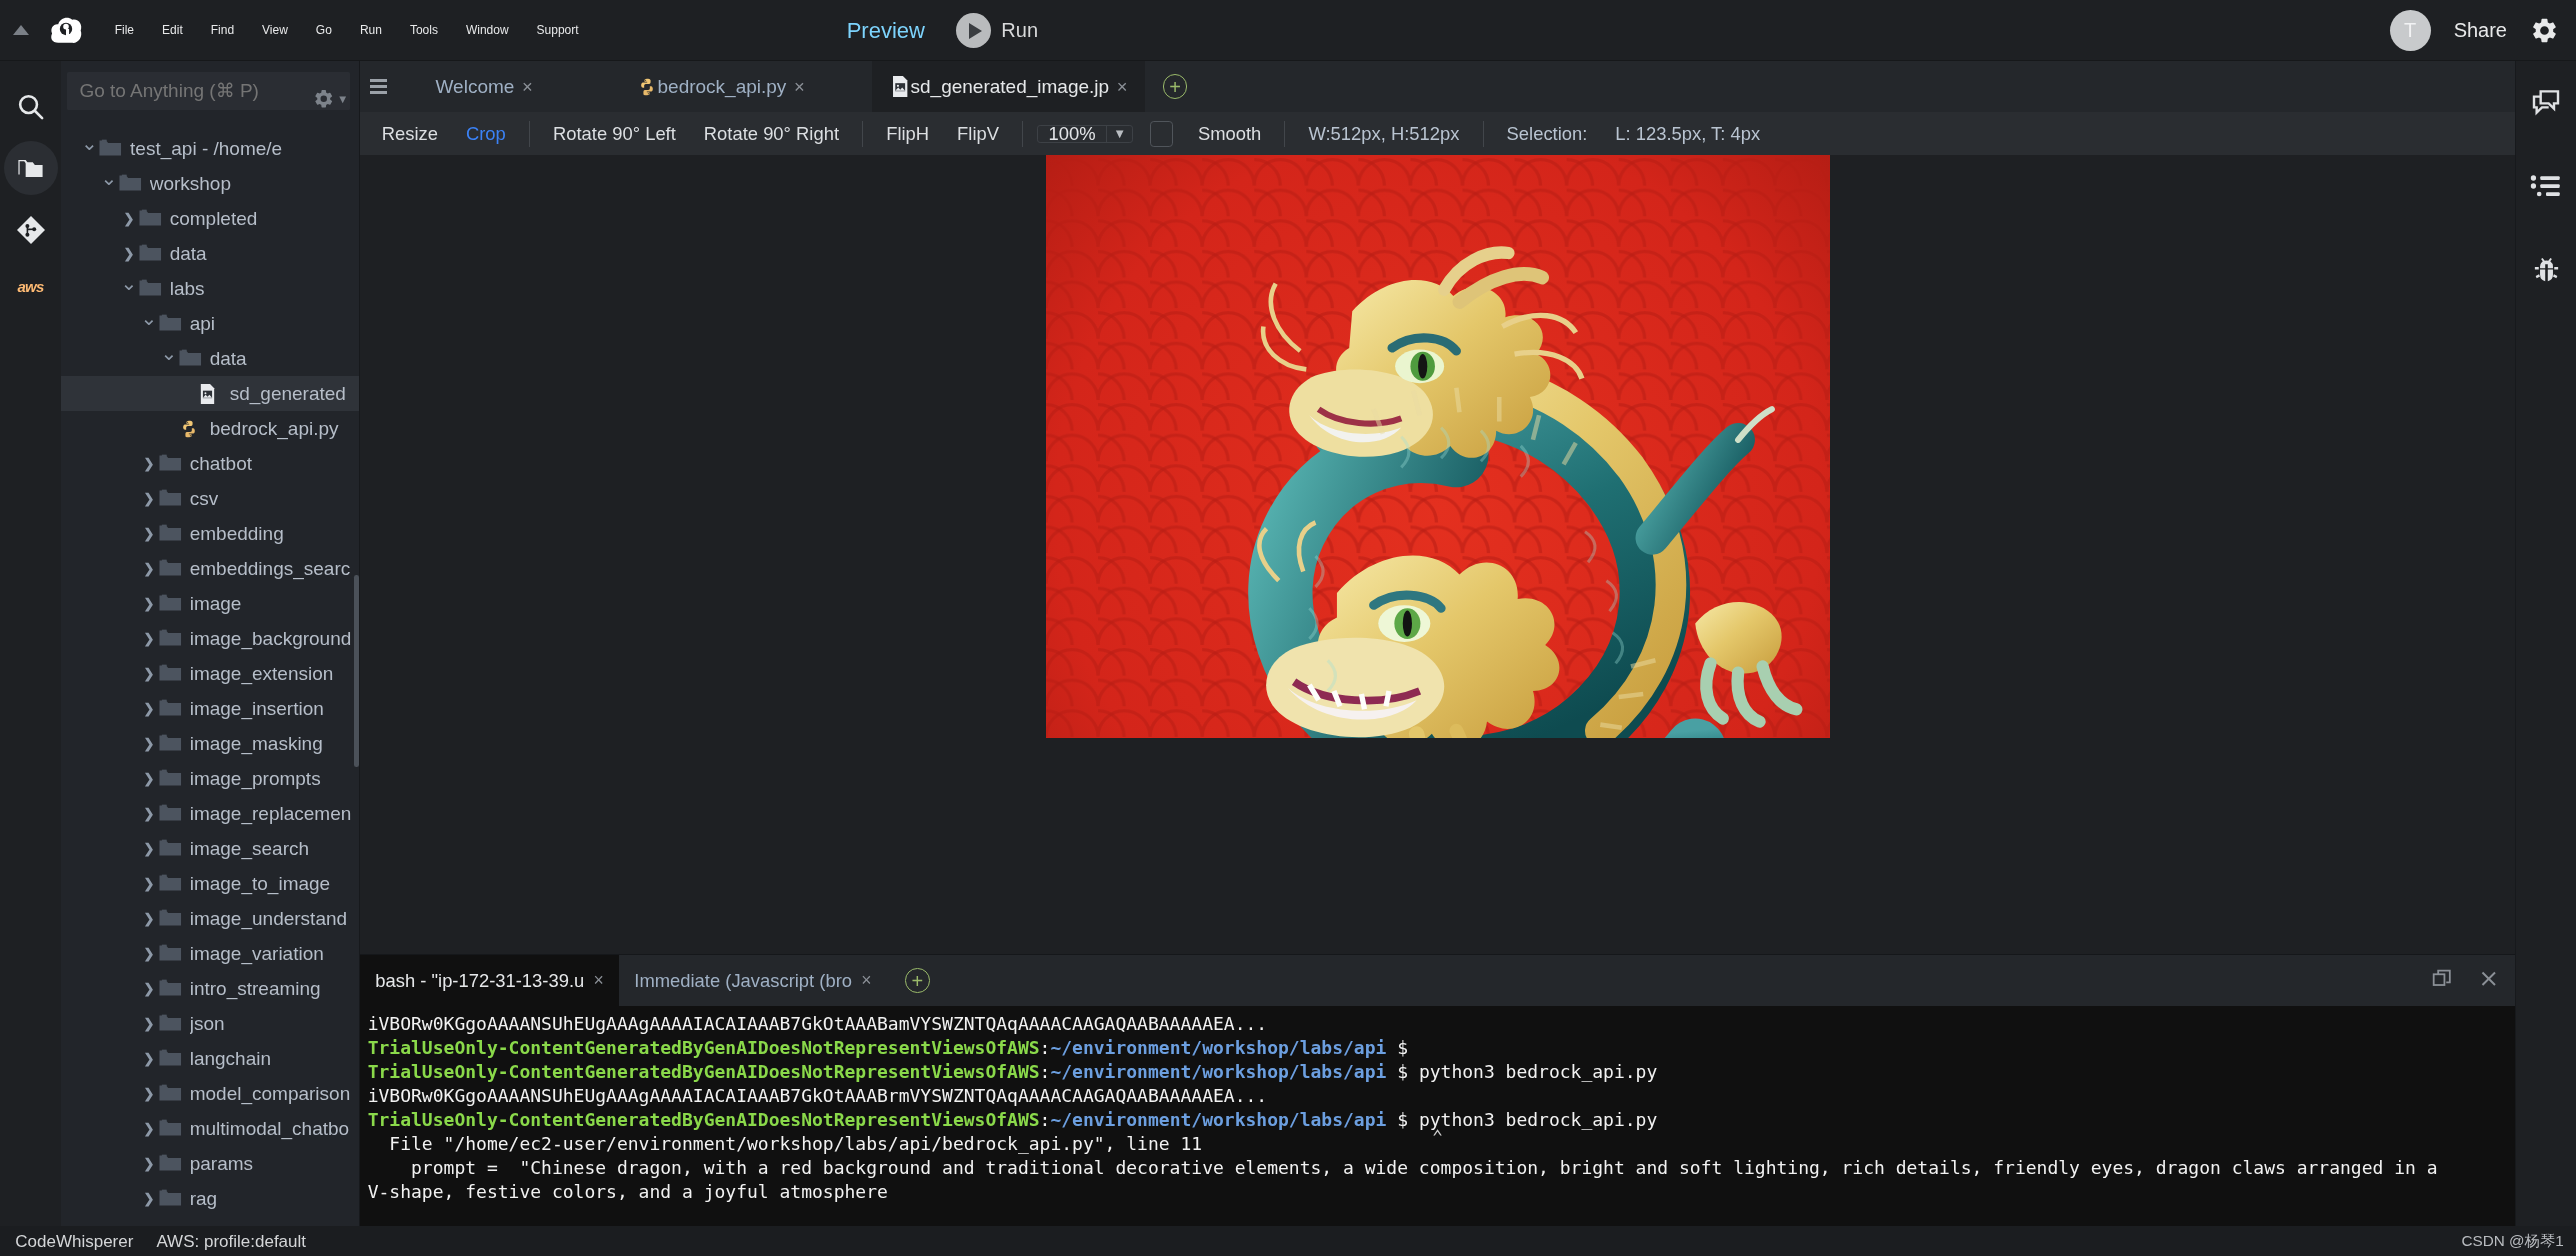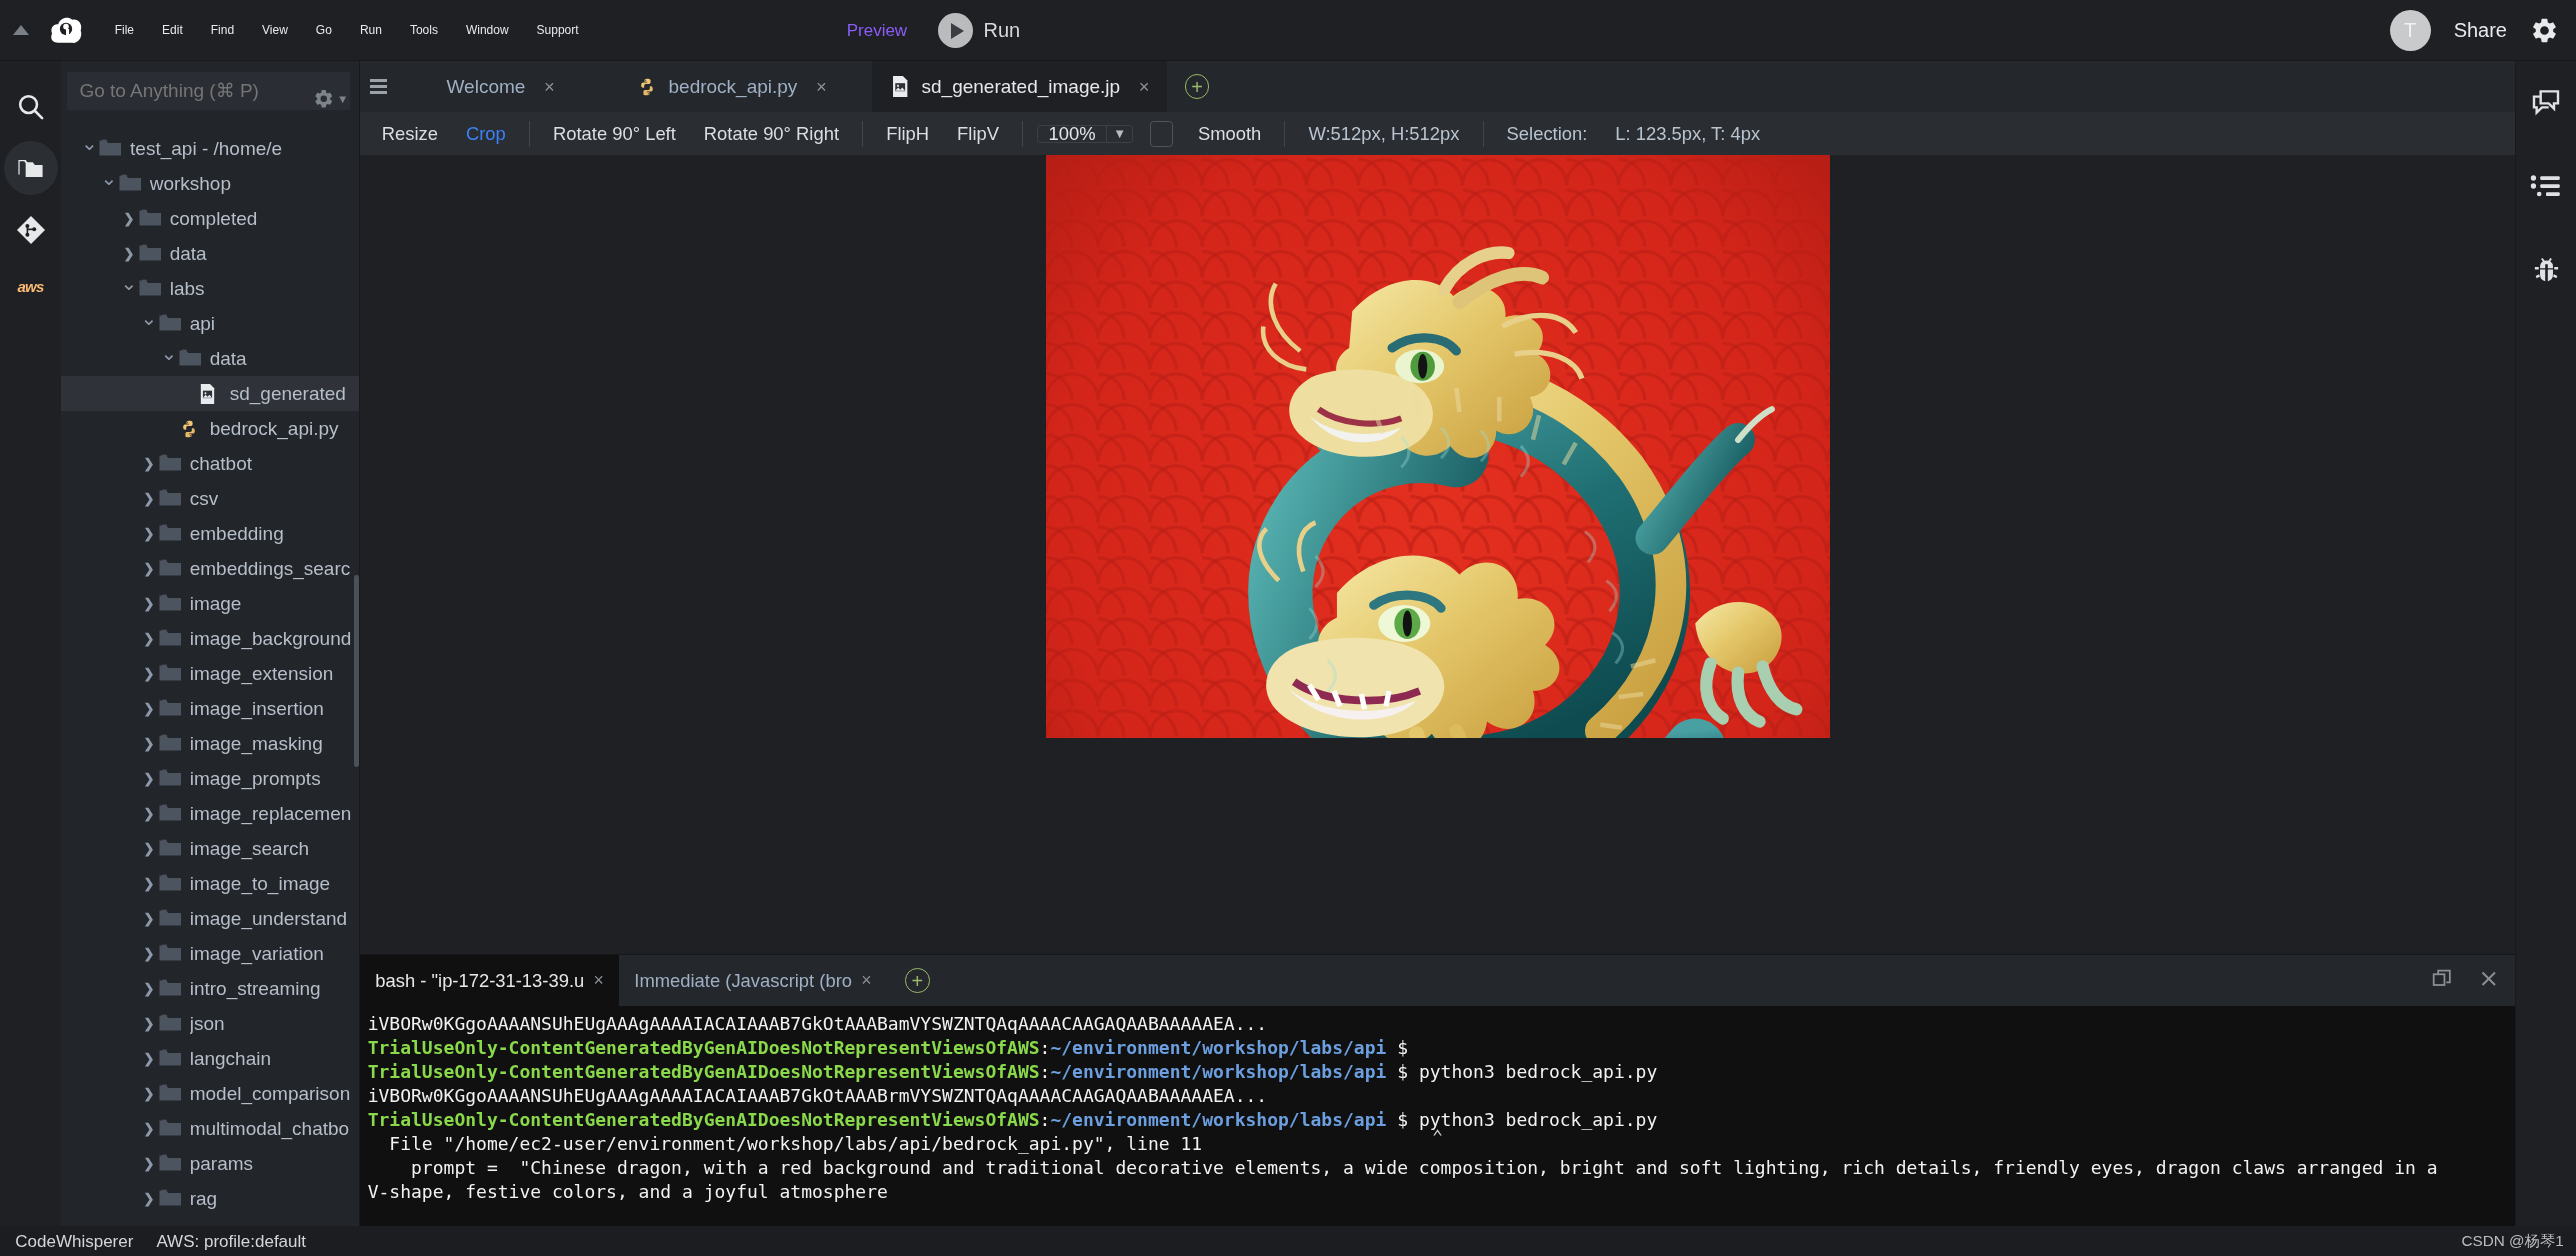--- a/index.html
+++ b/index.html
@@ -22,21 +22,21 @@
     border-bottom: 10px solid #7b8087;
   }
   .c9-logo { width: 49px; display: flex; align-items: center; justify-content: center; }
   .c9-logo svg { display: block; }
   .menu-items { display: flex; align-items: center; margin-left: 10.7px; }
   .menu-item {
     color: #e8e9ea; font-size: 12px; padding: 4.6px 14px; cursor: default;
     white-space: nowrap; line-height: 23px;
   }
   .menu-center { position: absolute; left: 836px; top: 0; height: 61px; display: flex; align-items: center; gap: 20px;}
-  .preview-btn { color: #8b5cf6; font-size: 17px; padding: 4.6px 10.7px; }
+  .preview-btn { color: #7dd3fc; font-size: 22px; padding: 4.6px 10.7px; }
   .run-group { display: flex; align-items: center; gap: 10.7px; }
   .run-circle {
     width: 35px; height: 35px; border-radius: 50%; background: #b9bbbd;
     display: flex; align-items: center; justify-content: center;
   }
   .run-circle .play {
     width: 0; height: 0; margin-left: 3.8px;
     border-top: 8.4px solid transparent; border-bottom: 8.4px solid transparent;
     border-left: 13px solid #3a3d41;
   }
@@ -99,21 +99,21 @@
     top: 453px; height: 192px;
   }
 
   
   .editorcol { flex: 1 1 auto; display: flex; flex-direction: column; min-width: 0; background: #1e2023; }
   .tabbar { height: 51px; flex: 0 0 51px; background: #24272b; display: flex; align-items: stretch; }
   .hamburger { width: 37px; display: flex; align-items: center; justify-content: center; flex: 0 0 37px; }
   .hamburger .bars { width: 17px; }
   .hamburger .bars i { display: block; height: 3.1px; background: #9ba1a8; margin: 3.1px 0; }
   .tab {
-    display: flex; align-items: center; gap: 11px; padding: 0 17px; font-size: 19px;
+    display: flex; align-items: center; gap: 0; padding: 0 17px; font-size: 19px;
     color: #9fb0c4; background: #24272b; position: relative; min-width: 0;
   }
   .tab.active { background: #1e2023; color: #e6e8ea; }
   .tab .tabico { width: 21.5px; height: 21.5px; display:flex; align-items:center; justify-content:center; flex:0 0 21.5px;}
   .tab .tclose { color: #8b9097; font-size: 18.4px; margin-left: 7.7px; }
   .tab-add {
     display: flex; align-items: center; justify-content: center; padding: 0 18.4px;
   }
   .plus-circle {
     width: 24.5px; height: 24.5px; border-radius: 50%; border: 1.5px solid #9aba6a;

